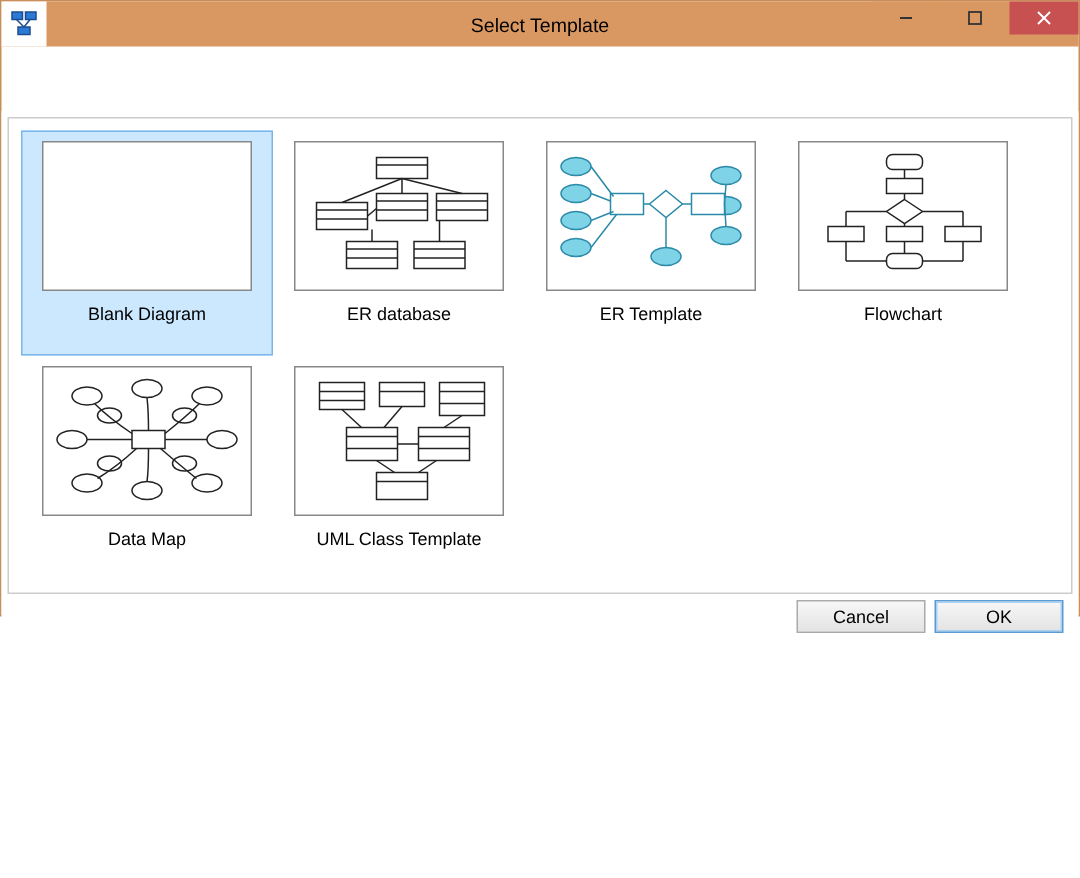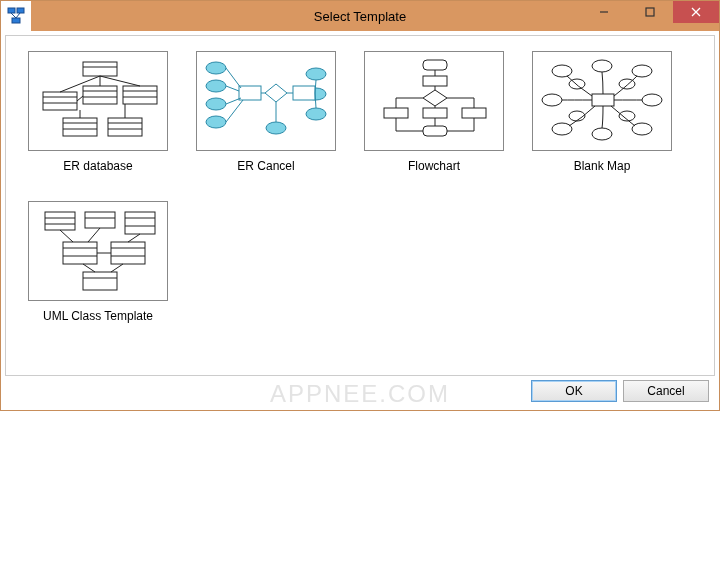--- a/index.html
+++ b/index.html
@@ -10,20 +10,21 @@
     width: 720px;
     height: 585px;
     overflow: hidden;
   }
   .window {
     width: 720px;
     height: 411px;
     border: 1px solid #c78d5a;
     display: flex;
     flex-direction: column;
+    gap: 43px;
   }
   .titlebar {
     height: 30px;
     background: #d99761;
     display: flex;
     align-items: center;
     position: relative;
     color: #000;
   }
   .app-icon {
@@ -174,20 +175,26 @@
             <line x1="9" y1="1" x2="1" y2="9" stroke="#fff" stroke-width="1.3"></line>
           </svg>
       </div>
     </div>
   </div>
 
   <div class="client">
     <div class="panel">
       <div class="grid">
 
+        <div class="item selected">
+          <div class="thumb">
+            <svg viewBox="0 0 130 90"></svg>
+          </div>
+          <div class="label">Blank Diagram</div>
+        </div>
 
 
         <div class="item">
           <div class="thumb">
             <svg viewBox="0 0 130 90">
               <g fill="#fff" stroke="#222" stroke-width="1">
                 <rect x="50" y="6" width="34" height="14"></rect>
                 <line x1="50" y1="11" x2="84" y2="11"></line>
                 <rect x="10" y="36" width="34" height="18"></rect>
                 <line x1="10" y1="41" x2="44" y2="41"></line>
@@ -240,21 +247,21 @@
                 <line x1="25" y1="48" x2="40" y2="42"></line>
                 <line x1="25" y1="66" x2="42" y2="44"></line>
                 <line x1="60" y1="37" x2="64" y2="37"></line>
                 <line x1="86" y1="37" x2="92" y2="37"></line>
                 <line x1="114" y1="37" x2="115" y2="24"></line>
                 <line x1="114" y1="37" x2="115" y2="52"></line>
                 <line x1="75" y1="46" x2="75" y2="66"></line>
               </g>
             </svg>
           </div>
-          <div class="label">ER Cancel</div>
+          <div class="label">ER Template</div>
         </div>
 
         <div class="item">
           <div class="thumb">
             <svg viewBox="0 0 130 90">
               <g fill="#fff" stroke="#222">
                 <rect x="54" y="4" width="24" height="10" rx="4"></rect>
                 <rect x="54" y="20" width="24" height="10"></rect>
                 <polygon points="66,34 78,42 66,50 54,42"></polygon>
                 <rect x="15" y="52" width="24" height="10"></rect>
@@ -304,21 +311,21 @@
                 <path d="M66,38 Q66,25 65,16"></path>
                 <path d="M77,40 Q92,28 100,20"></path>
                 <path d="M55,44 Q35,44 25,44"></path>
                 <path d="M77,44 Q95,44 105,44"></path>
                 <path d="M58,50 Q45,62 32,70"></path>
                 <path d="M66,50 Q66,65 65,72"></path>
                 <path d="M74,50 Q88,62 98,70"></path>
               </g>
             </svg>
           </div>
-          <div class="label">Blank Map</div>
+          <div class="label">Data Map</div>
         </div>
 
         <div class="item">
           <div class="thumb">
             <svg viewBox="0 0 130 90">
               <g fill="#fff" stroke="#222" stroke-width="1">
                 <rect x="12" y="6" width="30" height="18"></rect>
                 <line x1="12" y1="12" x2="42" y2="12"></line>
                 <line x1="12" y1="18" x2="42" y2="18"></line>
                 <rect x="52" y="6" width="30" height="16"></rect>
@@ -345,19 +352,18 @@
               </g>
             </svg>
           </div>
           <div class="label">UML Class Template</div>
         </div>
 
       </div>
     </div>
 
     <div class="button-bar">
-      <div class="watermark">APPNEE.COM</div>
+      <div class="btn">Cancel</div>
       <div class="btn default">OK</div>
-      <div class="btn">Cancel</div>
     </div>
   </div>
 
 </div>
 
 </body></html>

